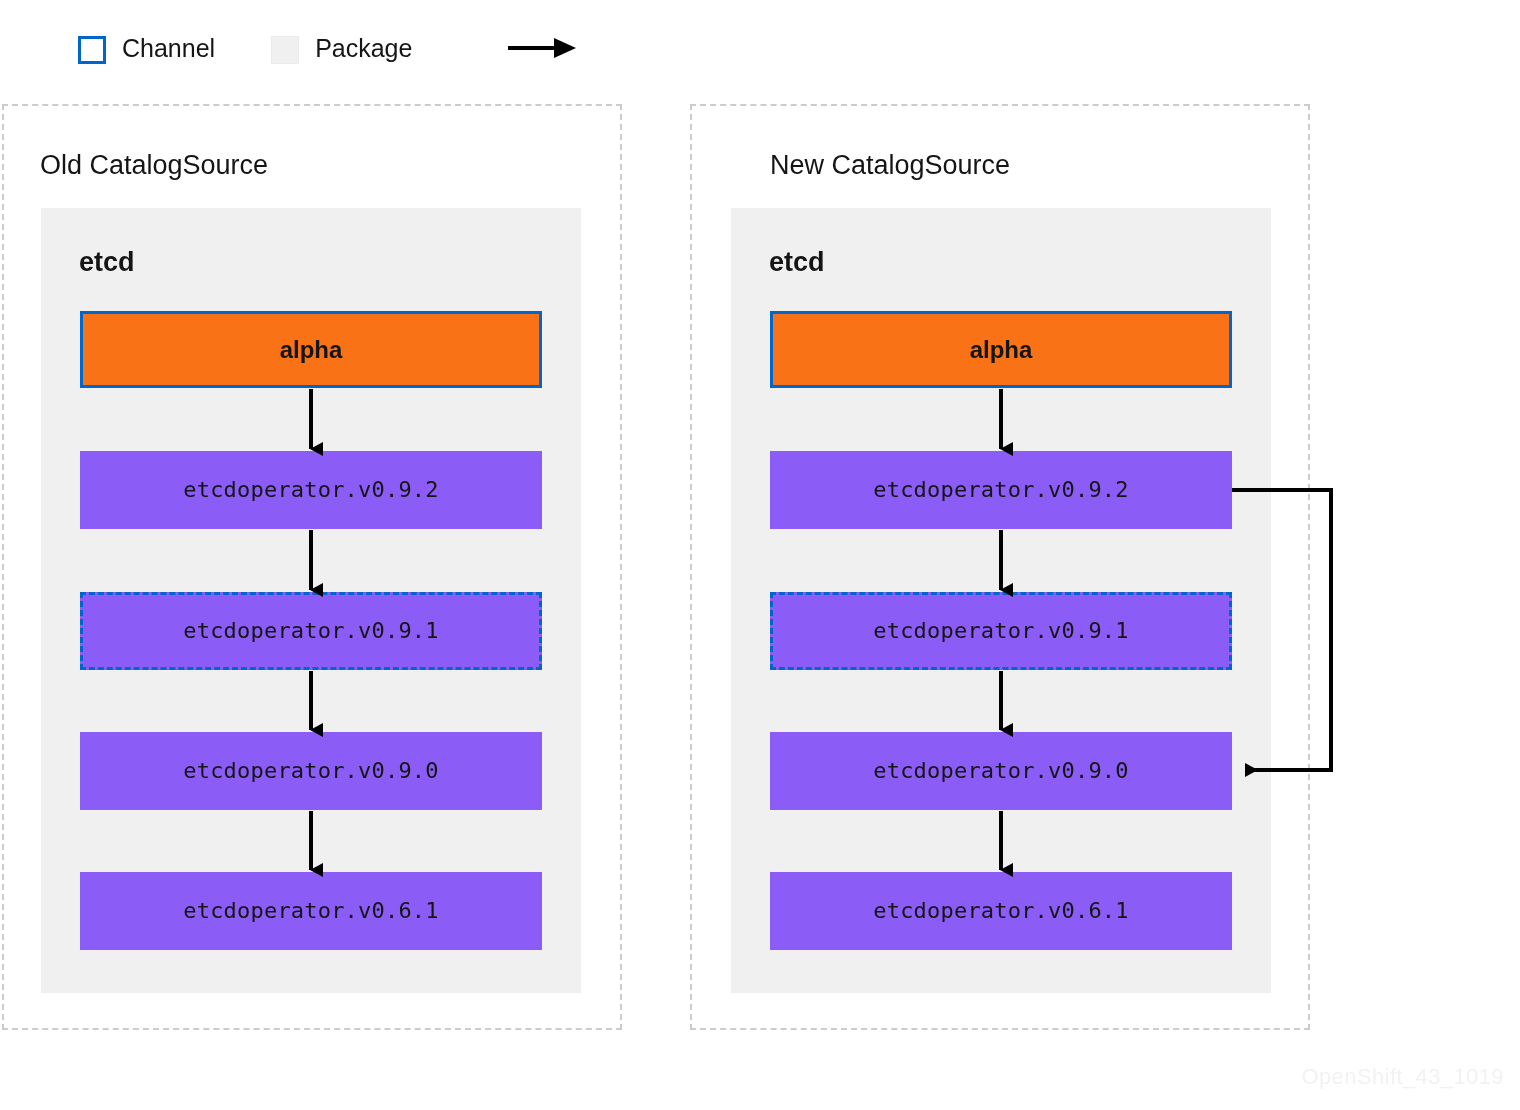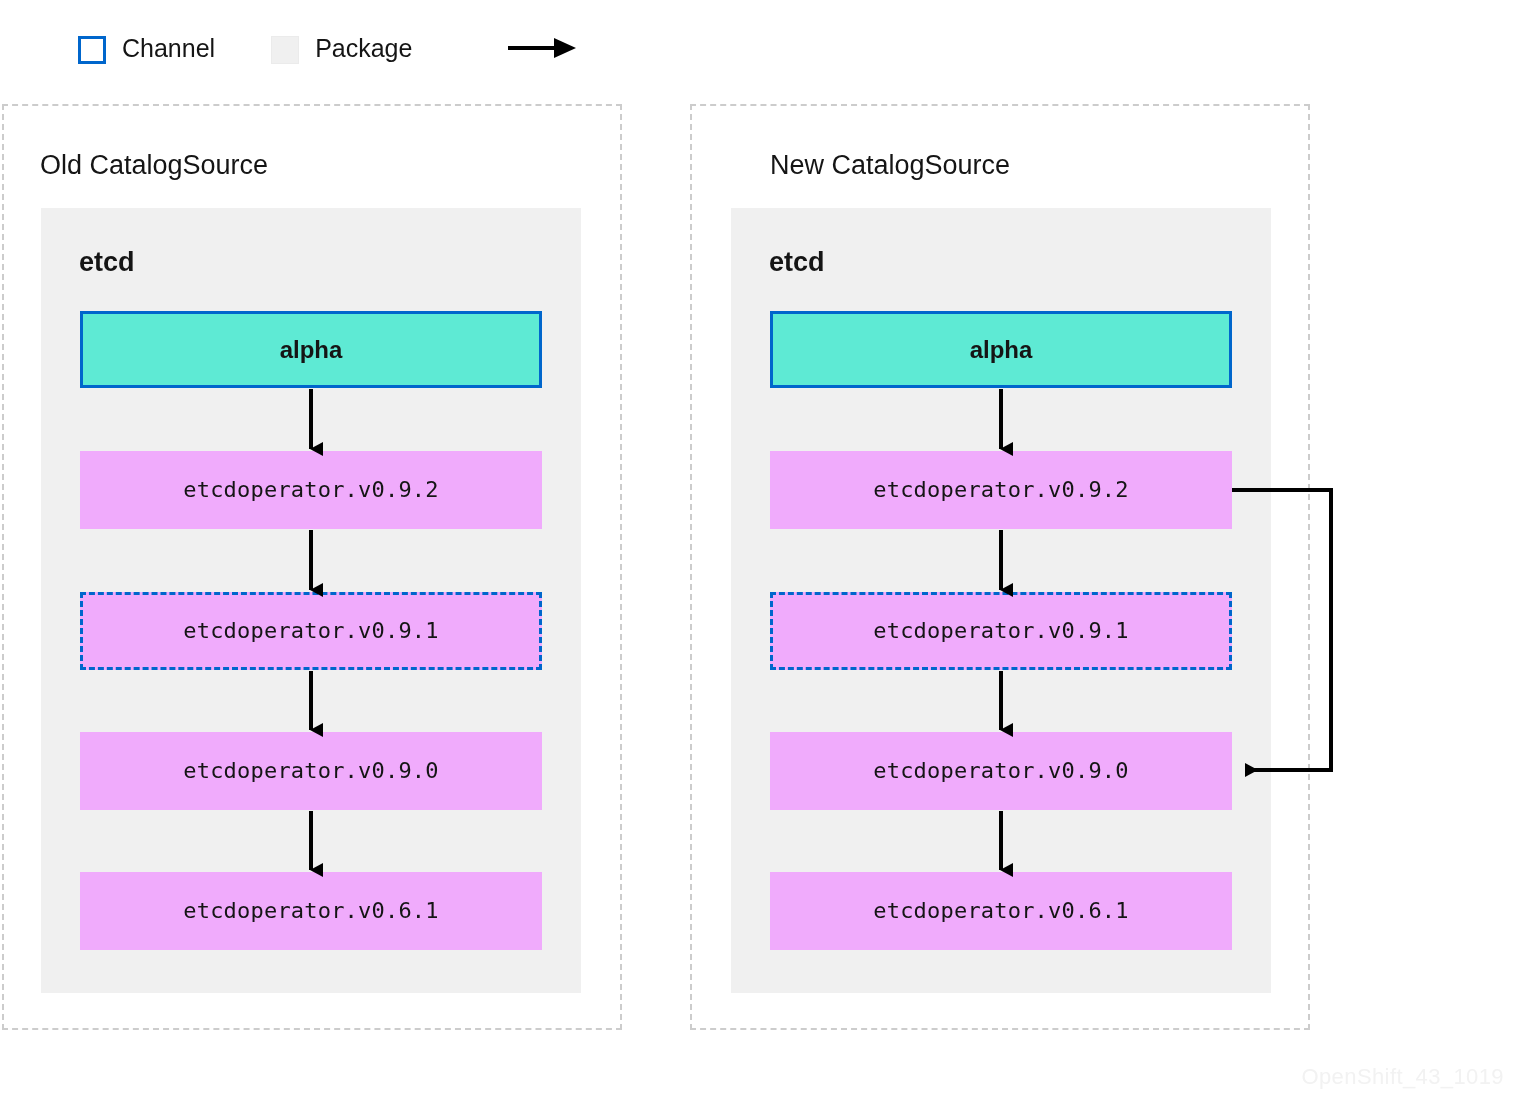--- a/index.html
+++ b/index.html
@@ -102,40 +102,40 @@
     line-height: 1;
     white-space: nowrap;
     text-align: right;
   }
   #pkgname-old { left: 79px;  top: 249px; }
   #pkgname-new { left: 769px; top: 249px; }
 
   
   .channel {
     position: absolute;
-    background: #5eead4;
+    background: #f97316;
     border: 3px solid #0066cc;
     box-sizing: border-box;
     display: flex;
     align-items: center;
     justify-content: center;
   }
   .channel-label {
     font-size: 24px;
     font-weight: 700;
     color: #151515;
     line-height: 1;
   }
   #channel-old { left: 80px;  top: 311px; width: 462px; height: 77px; }
   #channel-new { left: 770px; top: 311px; width: 462px; height: 77px; }
 
   
   .csv {
     position: absolute;
-    background: #f0abfc;
+    background: #8b5cf6;
     box-sizing: border-box;
     display: flex;
     align-items: center;
     justify-content: center;
   }
   .csv.current {
     border: 3px dashed #0066cc;
   }
   .csv-label {
     font-family: "DejaVu Sans Mono", "Liberation Mono", monospace;

